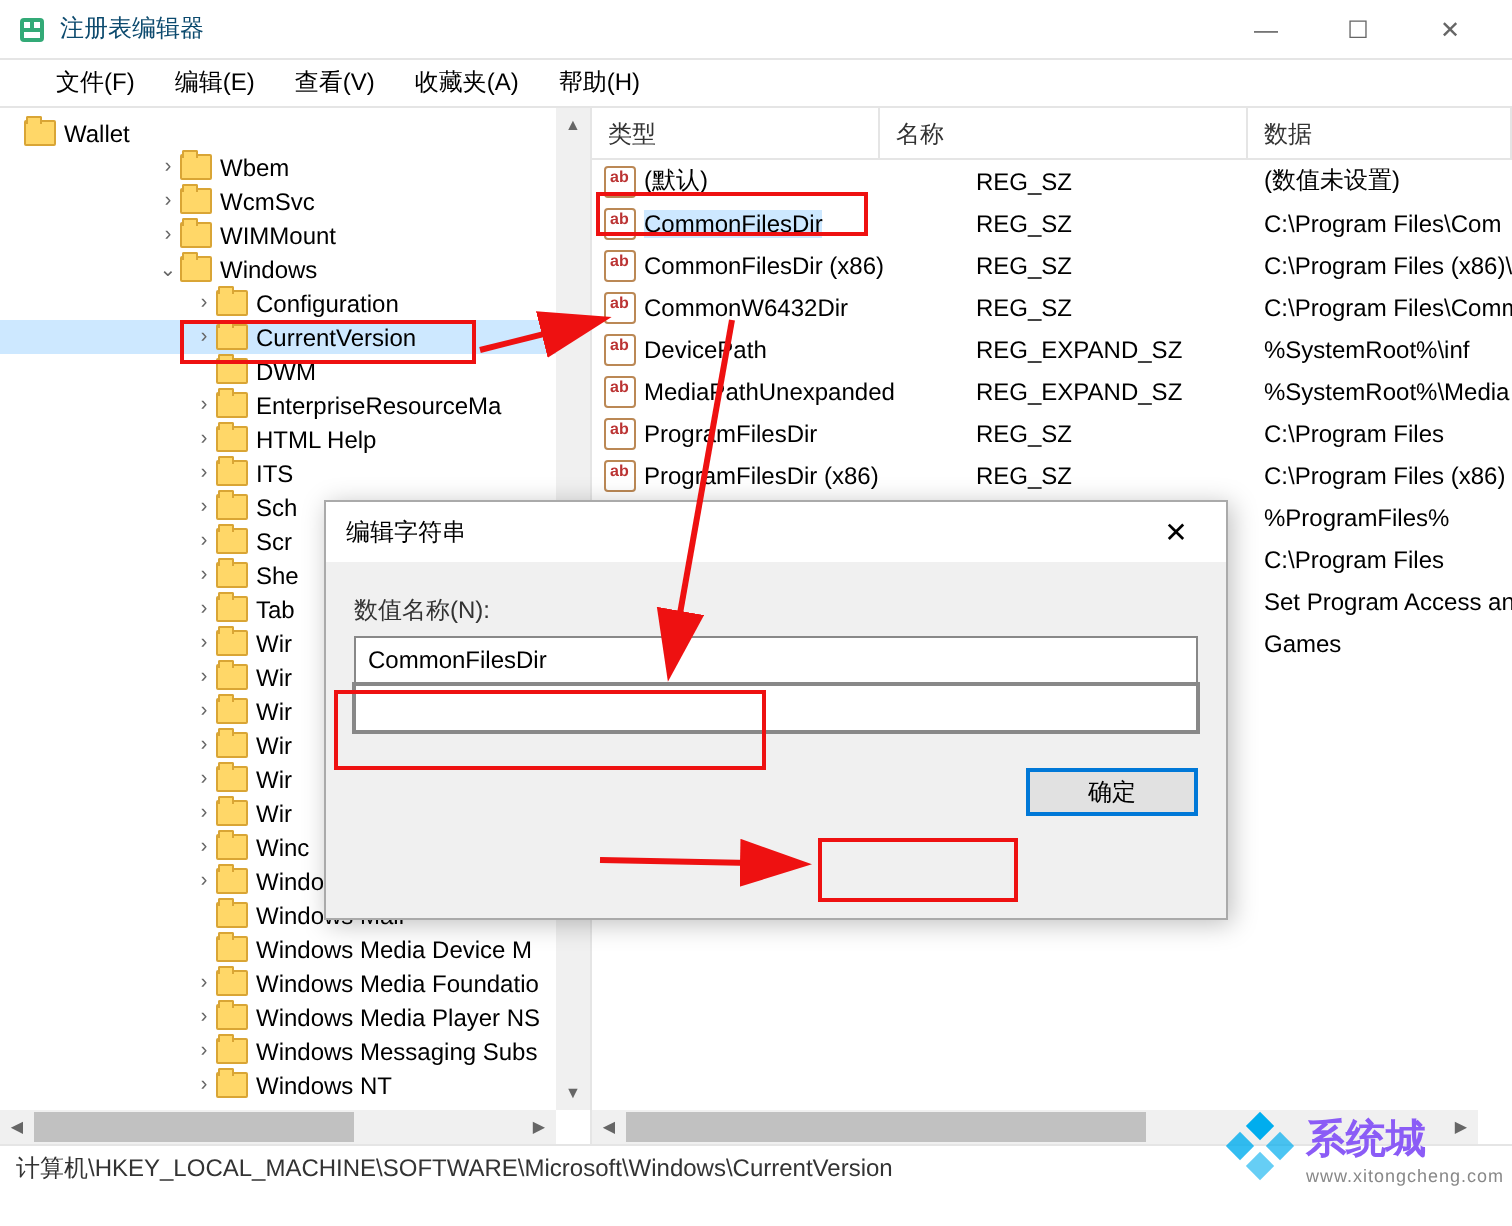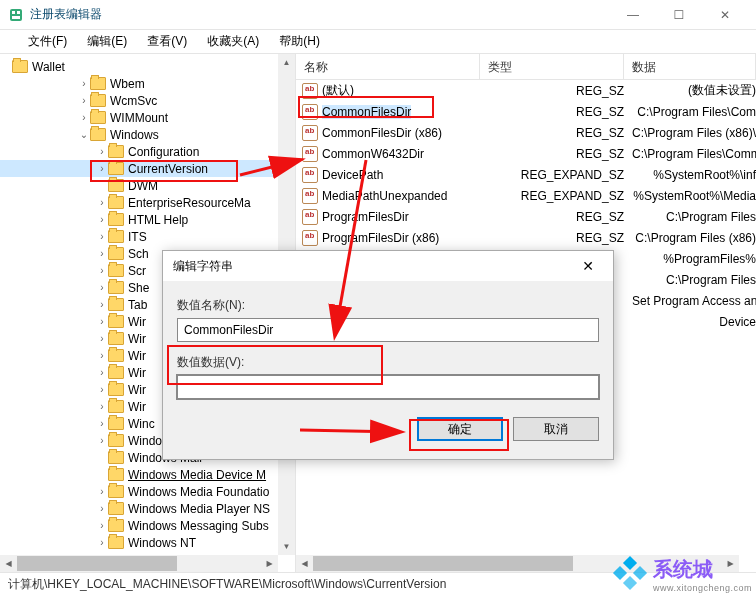--- a/index.html
+++ b/index.html
@@ -24,21 +24,21 @@
 .tnode .lbl {}
 .tnode.sel { background: #cde8ff; }
 .redbox { border: 2px solid #e11; position: absolute; pointer-events: none; }
 
 .list { flex: 1; overflow: hidden; position: relative; }
 .list-hdr { display: flex; height: 26px; border-bottom: 1px solid #e5e5e5; }
 .list-hdr .col { padding: 5px 8px; border-right: 1px solid #e5e5e5; color: #333; }
 .list-hdr .c1 { width: 184px; }
 .list-hdr .c2 { width: 144px; }
 .list-hdr .c3 { flex: 1; }
-.lrow { display: flex; height: 21px; align-items: center; cursor: default; text-align: right; }
+.lrow { display: flex; height: 21px; align-items: center; cursor: default; }
 .lrow .c1 { width: 184px; padding-left: 6px; display: flex; align-items: center; }
 .lrow .c2 { width: 144px; padding-left: 8px; }
 .lrow .c3 { flex: 1; padding-left: 8px; white-space: nowrap; overflow: hidden; }
 .regicon { width: 16px; height: 16px; margin-right: 4px; display: inline-block; background: #fff; border: 1px solid #b85; border-radius: 2px; position: relative; }
 .regicon .ab { font-size: 8px; color: #b33; font-weight: bold; position: absolute; top: 1px; left: 2px; line-height: 8px; }
 .lrow.sel .c1 .nametxt { background: #cde8ff; }
 
 .scrollbar-v { position: absolute; right: 0; top: 0; bottom: 17px; width: 17px; background: #f0f0f0; }
 .scrollbar-v .thumb { position: absolute; left: 1px; right: 1px; background: #c1c1c1; }
 .scrollbar-h { position: absolute; left: 0; right: 17px; bottom: 0; height: 17px; background: #f0f0f0; }
@@ -211,21 +211,21 @@
         <div class="tnode" style="padding-left: 96px;">
           <span class="twisty ">›</span>
           <span class="folder"></span>
           <span class="lbl">Windo</span>
         </div>
         <div class="tnode" style="padding-left: 96px;">
           <span class="twisty none"></span>
           <span class="folder"></span>
           <span class="lbl">Windows Mail</span>
         </div>
-        <div class="tnode" style="padding-left: 96px; text-decoration: underline;">
+        <div class="tnode" style="padding-left: 96px;">
           <span class="twisty none"></span>
           <span class="folder"></span>
           <span class="lbl">Windows Media Device M</span>
         </div>
         <div class="tnode" style="padding-left: 96px;">
           <span class="twisty ">›</span>
           <span class="folder"></span>
           <span class="lbl">Windows Media Foundatio</span>
         </div>
         <div class="tnode" style="padding-left: 96px;">
@@ -253,22 +253,22 @@
       <div class="sb-arrow" style="left:0">◀</div>
       <div class="thumb" style="left:17px; width:160px"></div>
       <div class="sb-arrow" style="right:0">▶</div>
     </div>
 
     <div class="redbox" style="left:90px; top:106px; width:148px; height:22px"></div>
   </div>
 
   <div class="list">
     <div class="list-hdr">
+      <div class="col c2">类型</div>
       <div class="col c1">名称</div>
-      <div class="col c2">类型</div>
       <div class="col c3">数据</div>
     </div>
     <div id="list-rows">
         <div class="lrow">
           <div class="c1">
             <span class="regicon">
               <span class="ab">ab</span>
             </span>
             <span class="nametxt">(默认)</span>
           </div>
@@ -364,21 +364,21 @@
             <span class="nametxt"></span>
           </div>
           <div class="c2"></div>
           <div class="c3">Set Program Access and</div>
         </div>
         <div class="lrow">
           <div class="c1">
             <span class="nametxt"></span>
           </div>
           <div class="c2"></div>
-          <div class="c3">Device</div>
+          <div class="c3">Games</div>
         </div>
       </div>
     <div class="scrollbar-h">
       <div class="sb-arrow" style="left:0">◀</div>
       <div class="thumb" style="left:17px; width:260px"></div>
       <div class="sb-arrow" style="right:0">▶</div>
     </div>
 
     <div class="redbox" style="left:2px; top:42px; width:136px; height:22px"></div>
   </div>
@@ -387,25 +387,23 @@
 <div class="statusbar">计算机\HKEY_LOCAL_MACHINE\SOFTWARE\Microsoft\Windows\CurrentVersion</div>
 
 <div class="dialog">
   <div class="dtitle">
     <span class="t">编辑字符串</span>
     <span class="x">✕</span>
   </div>
   <div class="body">
     <div class="flabel">数值名称(N):</div>
     <input type="text" readonly="" value="CommonFilesDir" style="">
-    <div class="flabel" style="margin-top:12px">数值数据(V):</div>
     <input type="text" class="sel" value="C:\Program Files\Common Files" style="">
     <div class="btns">
       <div class="btn primary">确定</div>
-      <div class="btn">取消</div>
     </div>
   </div>
 
   <div class="redbox" style="left:4px; top:94px; width:216px; height:40px"></div>
   <div class="redbox" style="left:246px; top:168px; width:100px; height:32px"></div>
 </div>
 
 <svg class="arrow-svg" style="left:0; top:0; width:756px; height:613px">
   <defs>
     <marker id="ah" markerWidth="12" markerHeight="12" refX="10" refY="4" orient="auto">

